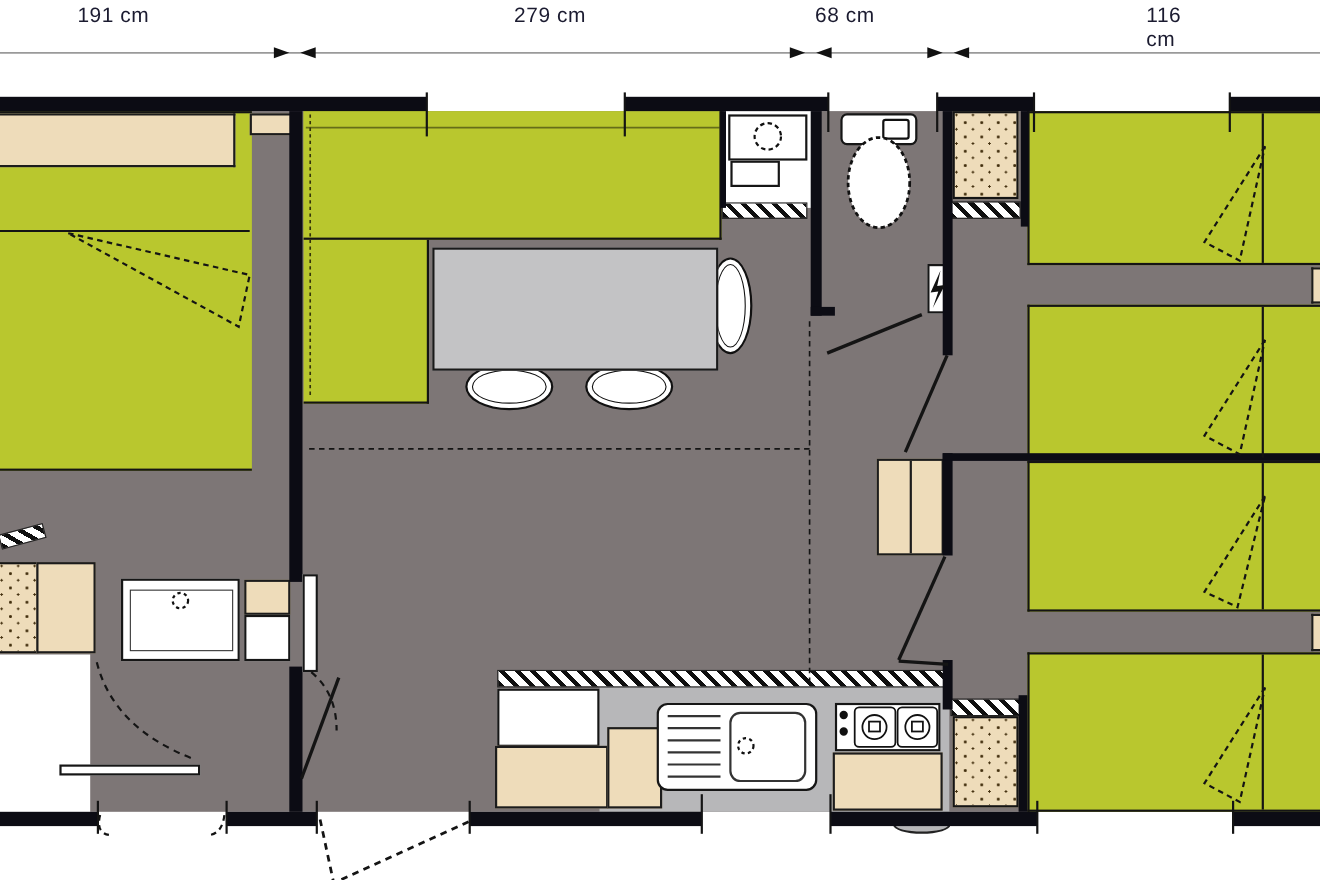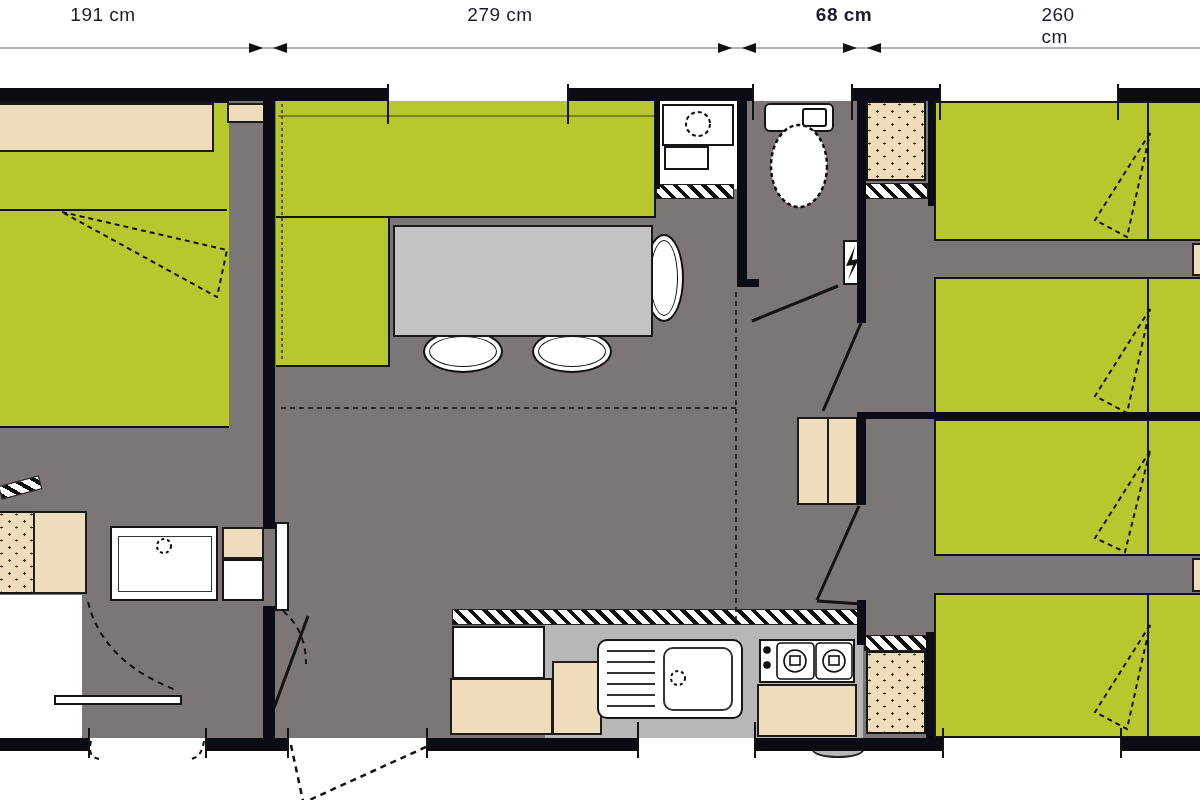--- a/index.html
+++ b/index.html
@@ -23,22 +23,22 @@
   svg{display:block;}
 </style>
 </head>
 <body>
 
 <div id="stage">
 
   <div class="abs" style="left:0;top:0;width:1032px;height:88px;background:#fff;">
     <span class="dimlabel" style="left:103px;">191 cm</span>
     <span class="dimlabel" style="left:500px;text-align:center;">279 cm</span>
-    <span class="dimlabel" style="left:844px;font-weight:bold;">68 cm</span>
-    <span class="dimlabel" style="left:1058px;">260 cm</span>
+    <span class="dimlabel" style="left:768px;">68 cm</span>
+    <span class="dimlabel" style="left:1058px;">116 cm</span>
     <svg class="abs" style="left:0;top:0;" width="1200" height="88" viewBox="0 0 1200 88">
       <line x1="0" y1="48" x2="1200" y2="48" stroke="#9a9a9a" stroke-width="1.5"></line>
       <g fill="#111">
         <polygon points="249,43 249,53 263,48"></polygon>
           <polygon points="287,43 287,53 273,48"></polygon>
         <polygon points="718,43 718,53 732,48"></polygon>
           <polygon points="756,43 756,53 742,48"></polygon>
         <polygon points="843,43 843,53 857,48"></polygon>
           <polygon points="881,43 881,53 867,48"></polygon>
       </g>

